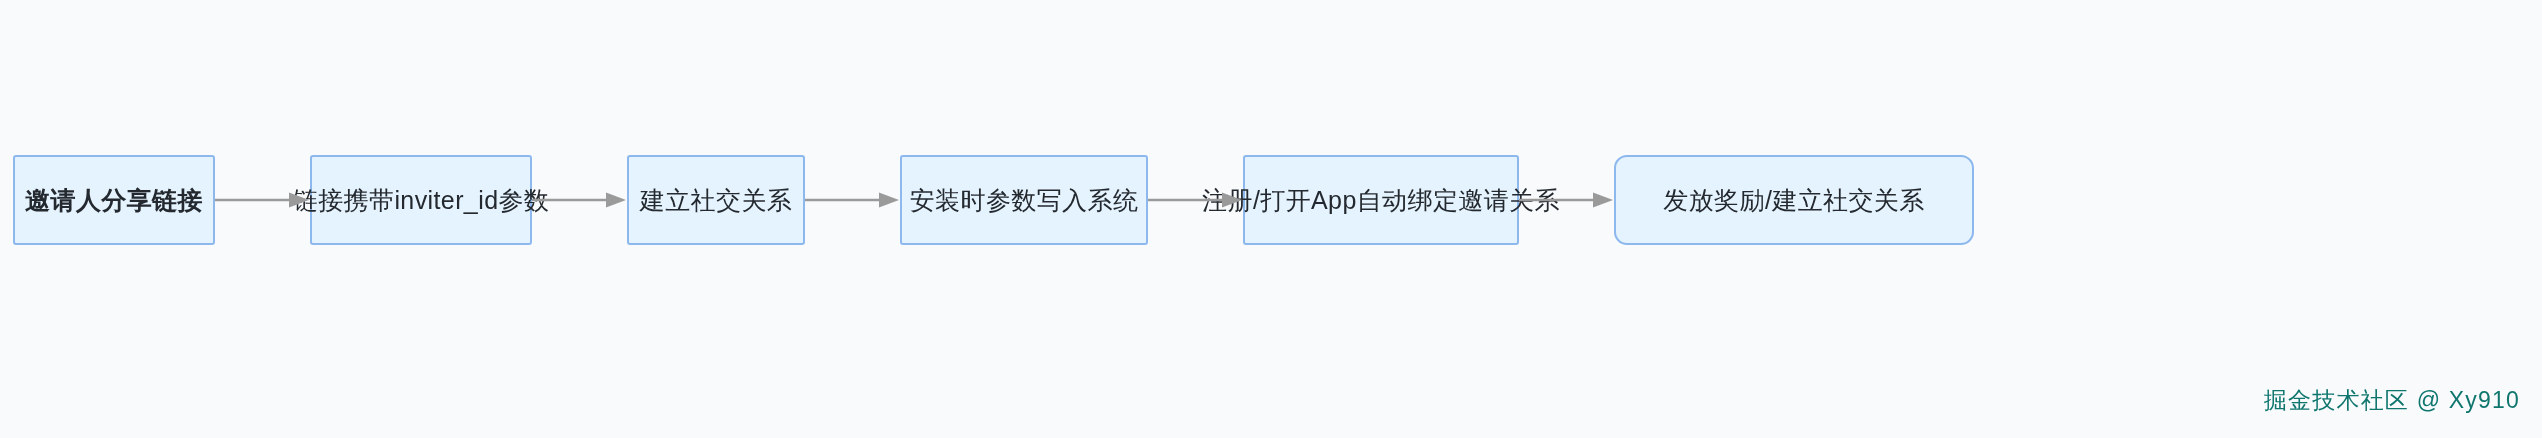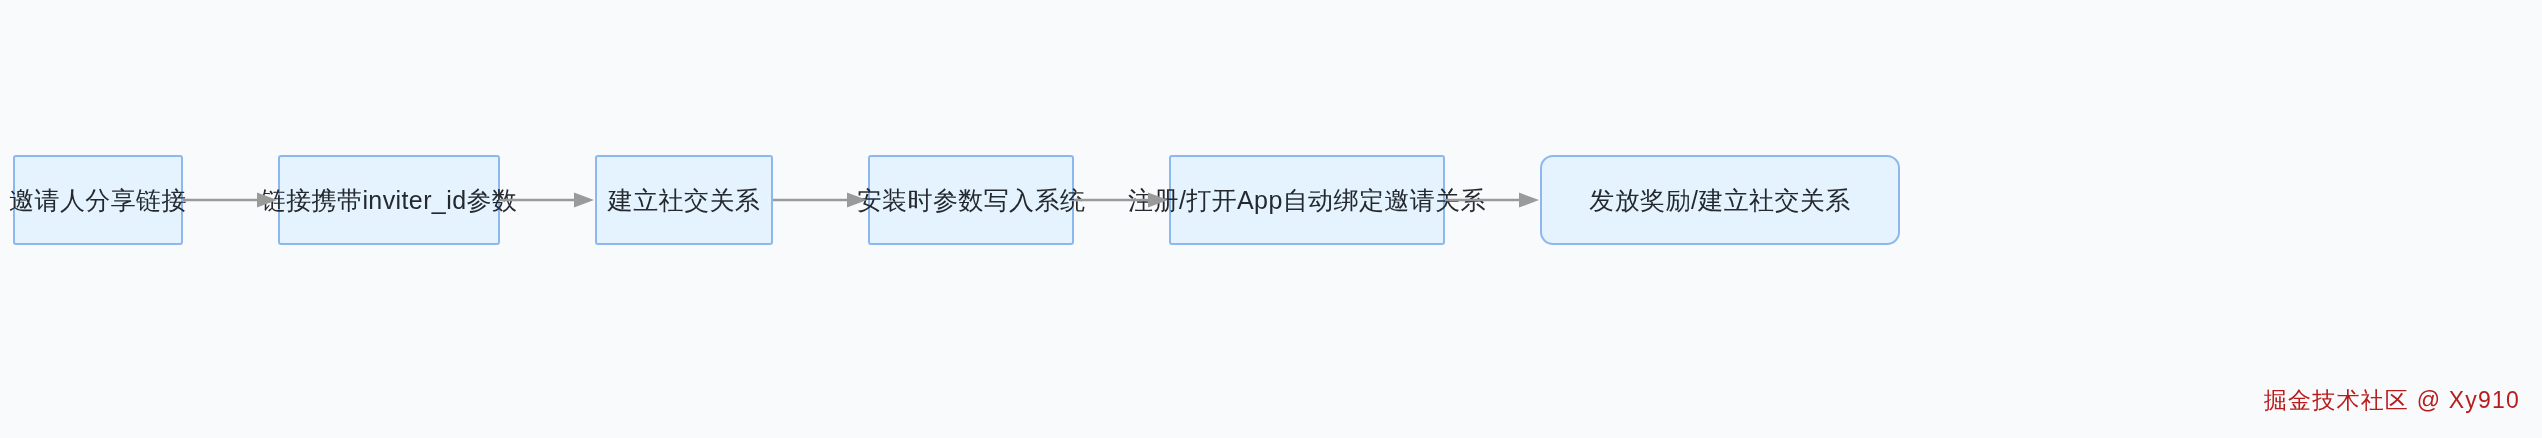--- a/index.html
+++ b/index.html
@@ -55,24 +55,24 @@
   .flow-node .node-label {
     font-size: 25px;
     line-height: 1;
     color: #24292f;
     white-space: nowrap;
     letter-spacing: 0.4px;
     padding: 0 26px;
   }
 
   
-  .n1 { width: 170px; }
+  .n1 { width: 202px; font-weight: bold; }
   .n2 { width: 222px; }
   .n3 { width: 178px; }
-  .n4 { width: 206px; }
+  .n4 { width: 248px; }
   .n5 { width: 276px; }
   .n6 { width: 360px; border-radius: 13px; }
 
   
   .connector {
     flex: 0 0 auto;
     width: 95px;
     height: 22px;
     position: relative;
     display: block;
@@ -82,21 +82,21 @@
     width: 95px;
     height: 22px;
   }
 
   
   .watermark {
     position: absolute;
     right: 22px;
     bottom: 22px;
     font-size: 23px;
-    color: #b91c1c;
+    color: #0f766e;
     letter-spacing: 1.2px;
     white-space: nowrap;
     user-select: none;
   }
 </style>
 </head>
 <body>
 
 <div id="flow-canvas">
 

